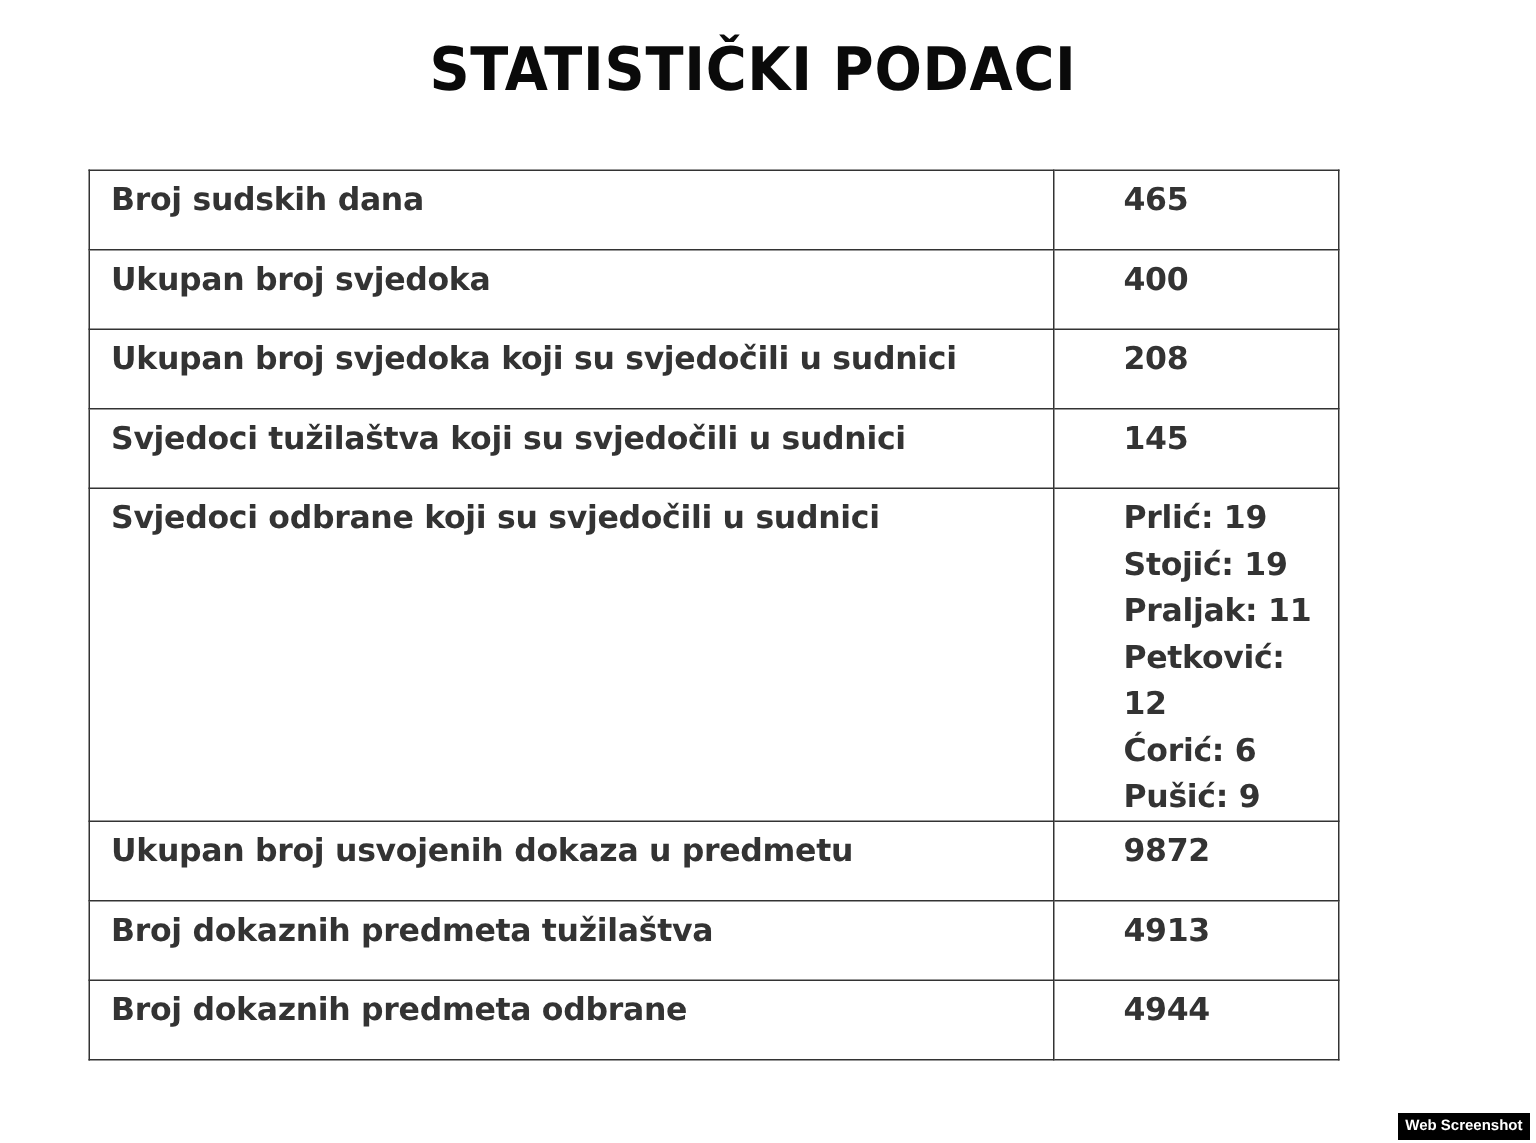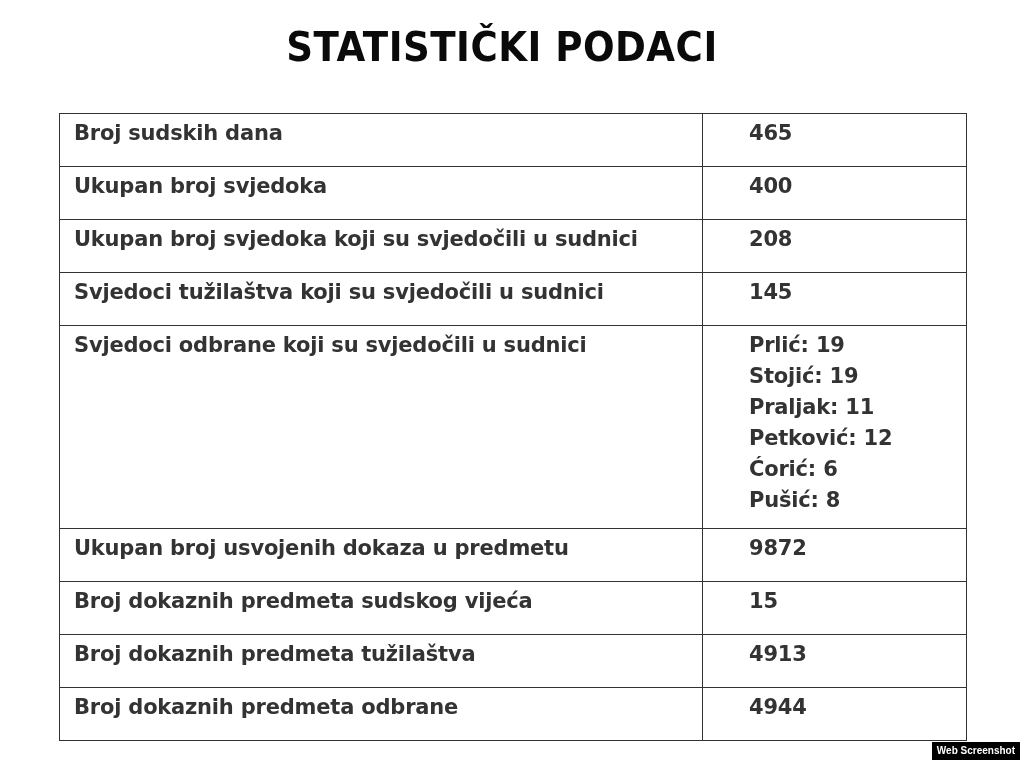--- a/index.html
+++ b/index.html
@@ -6,21 +6,21 @@
     body {
       width: 1024px; height: 762px; background: #ffffff; position: relative; overflow: hidden;
       font-family: "DejaVu Sans", sans-serif; color: #2b2b2b;
     }
     .title {
       position: absolute; left: 0; top: 24px; width: 1004px; text-align: center;
       font-family: "DejaVu Sans", sans-serif; font-weight: bold; font-size: 40px;
       color: #0a0a0a; letter-spacing: 0.5px; transform: scaleX(0.93);
     }
     table.stats {
-      position: absolute; left: 59px; top: 113px; width: 908px;
+      position: absolute; left: 59px; top: 113px; width: 834px;
       border-collapse: collapse; table-layout: fixed;
     }
     table.stats td {
       border: 1.6px solid #333333; vertical-align: top; padding: 4px 0 0 14px;
       font-weight: bold; font-size: 21px; line-height: 31px; color: #333333;
       letter-spacing: -0.2px;
     }
     table.stats td.label { width: 628px; }
     table.stats td.value { width: auto; padding-left: 46px; }
     tr.r-std td { height: 48px; }
@@ -56,30 +56,26 @@
       <td class="value">145</td>
     </tr>
     <tr class="r-tall">
       <td class="label">Svjedoci odbrane koji su svjedočili u sudnici</td>
       <td class="value">
         <span class="value-line">Prlić: 19</span>
         <span class="value-line">Stojić: 19</span>
         <span class="value-line">Praljak: 11</span>
         <span class="value-line">Petković: 12</span>
         <span class="value-line">Ćorić: 6</span>
-        <span class="value-line">Pušić: 8</span>
+        <span class="value-line">Pušić: 9</span>
       </td>
     </tr>
     <tr class="r-std">
       <td class="label">Ukupan broj usvojenih dokaza u predmetu</td>
       <td class="value">9872</td>
-    </tr>
-    <tr class="r-std">
-      <td class="label">Broj dokaznih predmeta sudskog vijeća</td>
-      <td class="value">15</td>
     </tr>
     <tr class="r-std">
       <td class="label">Broj dokaznih predmeta tužilaštva</td>
       <td class="value">4913</td>
     </tr>
     <tr class="r-std">
       <td class="label">Broj dokaznih predmeta odbrane</td>
       <td class="value">4944</td>
     </tr>
   </tbody>

